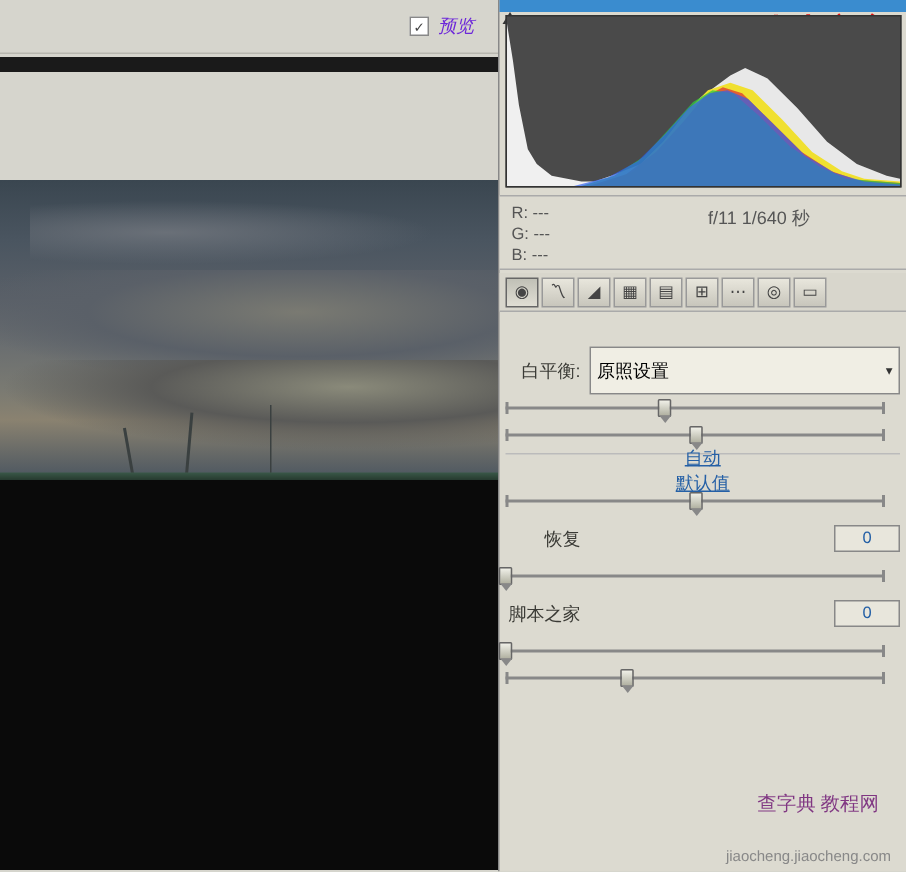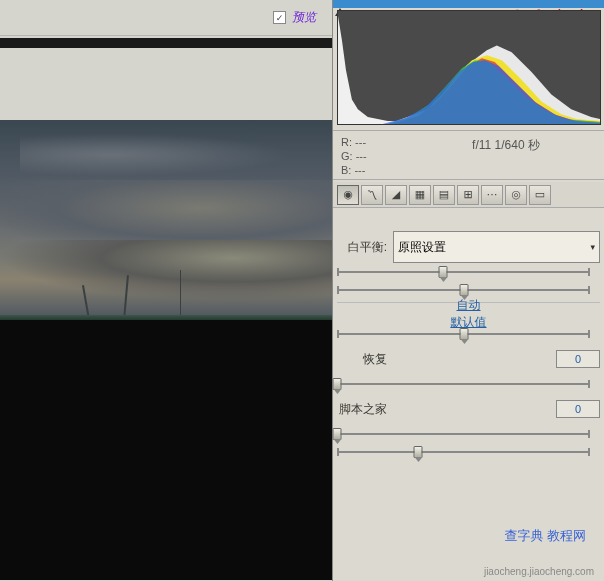--- a/index.html
+++ b/index.html
@@ -53,21 +53,21 @@
 .track-line { position: absolute; top: 7px; left: 0; width: 100%; height: 2px; background: #888; }
 .track-end-l { position: absolute; top: 4px; left: 0; width: 2px; height: 8px; background: #888; }
 .track-end-r { position: absolute; top: 4px; right: 0; width: 2px; height: 8px; background: #888; }
 .track-mid { position: absolute; top: 4px; left: 50%; width: 1px; height: 8px; background: #999; }
 .thumb { position: absolute; top: 2px; width: 9px; height: 12px; background: linear-gradient(to bottom, #f0f0e8, #b0b0a0); border: 1px solid #666; border-radius: 1px; transform: translateX(-50%); }
 .thumb::after { content: ""; position: absolute; bottom: -5px; left: 0; width: 0; height: 0; border-left: 4px solid transparent; border-right: 4px solid transparent; border-top: 5px solid #888; }
 
 .link-row { display: flex; justify-content: center; height: 22px; align-items: center; border-top: 1px solid #bbb; margin-top: 4px; margin-bottom: 2px; flex-direction: column; }
 .link { font-size: 12px; color: #2560a6; text-decoration: underline; cursor: pointer; }
 
-.watermark { position: absolute; bottom: 36px; right: 18px; font-size: 13px; color: #1d4ed8; font-family: Liberation Sans, sans-serif; opacity: 0.85; text-align: right; }
+.watermark { position: absolute; bottom: 36px; right: 18px; font-size: 13px; color: #701a75; font-family: Liberation Serif, serif; opacity: 0.85; text-align: right; }
 .watermark2 { position: absolute; bottom: 4px; right: 10px; font-size: 10px; color: #888; font-family: Arial; }
 </style>
 </head>
 <body>
 
 <div class="left-pane">
   <div class="preview-bar">
     <span class="cb">✓</span>
     <span class="preview-label">预览</span>
   </div>

